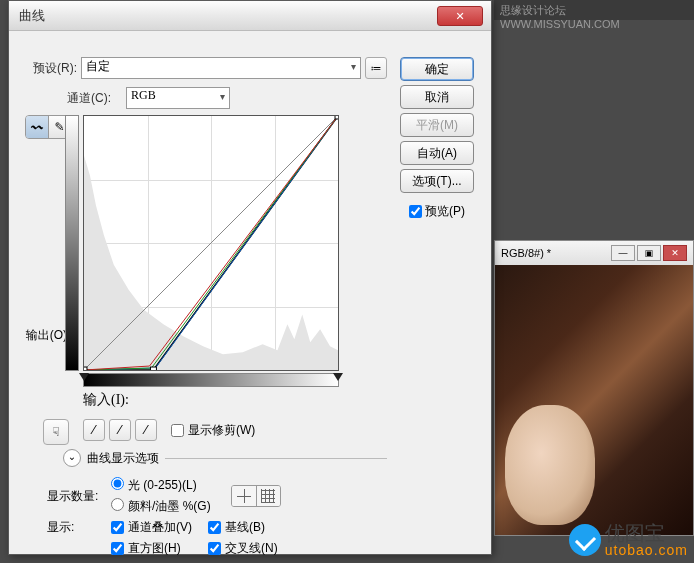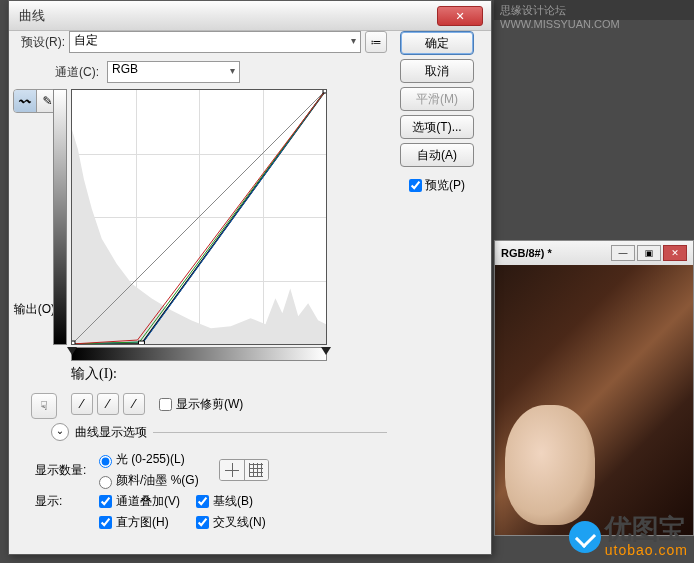--- a/index.html
+++ b/index.html
@@ -2,60 +2,60 @@
 <html><head>
 <meta charset="utf-8">
 <style>
 * { box-sizing: border-box; margin: 0; padding: 0; }
 body { font-family: "Microsoft YaHei", SimSun, sans-serif; font-size: 12px; background: #4a4a4a; width: 694px; height: 563px; position: relative; overflow: hidden; }
 
 
 .bg-header { position: absolute; top: 0; right: 0; width: 200px; height: 20px; background: #3a3a3a; color: #999; font-size: 11px; padding: 3px 6px; }
 .bg-window { position: absolute; top: 240px; right: 0; width: 200px; background: #fff; border: 1px solid #888; }
 .bg-window-title { background: linear-gradient(#f5f5f5,#e0e0e0); padding: 4px 6px; font-size: 11px; display: flex; align-items: center; }
-.bg-window-title span { flex: 1; font-weight: bold; }
+.bg-window-title span { flex: 1; }
 .bg-window-btn { width: 24px; height: 16px; border: 1px solid #999; background: #eee; margin-left: 2px; font-size: 9px; text-align: center; line-height: 14px; }
 .bg-window-btn.close { background: #c94f4f; color: #fff; border-color: #a03030; }
 .bg-img { width: 100%; height: 270px; background: linear-gradient(135deg, #2a1810 0%, #4a2818 30%, #8a5838 50%, #3a2015 70%, #1a0a05 100%); position: relative; }
 .bg-face { position: absolute; left: 10px; bottom: 10px; width: 90px; height: 120px; background: radial-gradient(ellipse at 40% 40%, #f0d5c0 0%, #d8b89a 60%, #a07858 100%); border-radius: 45% 45% 40% 40%; }
 
 .watermark { position: absolute; right: 6px; bottom: 6px; display: flex; align-items: center; gap: 4px; }
 .watermark-icon { width: 32px; height: 32px; border-radius: 50%; background: #1da1f2; position: relative; }
 .watermark-icon::after { content: ""; position: absolute; left: 8px; top: 10px; width: 14px; height: 10px; border: 3px solid #fff; border-top: none; border-right: none; transform: rotate(-45deg); }
 .watermark-text { line-height: 1; }
-.watermark-text .t1 { font-size: 27px; font-weight: bold; color: #444; }
+.watermark-text .t1 { font-size: 20px; font-weight: normal; color: #444; }
 .watermark-text .t2 { font-size: 14px; color: #ff9500; letter-spacing: 1px; }
 
 
 .dialog { position: absolute; left: 8px; top: 0; width: 484px; height: 555px; background: #f0f0f0; border: 1px solid #5a5a5a; box-shadow: 2px 2px 8px rgba(0,0,0,0.4); }
 .titlebar { height: 30px; background: linear-gradient(#fdfdfd 0%, #ebebeb 45%, #d8d8d8 100%); border-bottom: 1px solid #bbb; display: flex; align-items: center; padding-left: 10px; }
 .titlebar-text { flex: 1; font-size: 13px; color: #333; }
 .titlebar-close { width: 46px; height: 20px; background: linear-gradient(#e07070,#c83838); border: 1px solid #a02828; border-radius: 3px; color: #fff; text-align: center; line-height: 18px; font-size: 11px; margin-right: 8px; cursor: pointer; }
 
-.content { padding: 0 12px; display: flex; gap: 8px; height: calc(100% - 30px); }
+.content { padding: 26px 12px; display: flex; gap: 8px; height: calc(100% - 30px); margin-left: 12px; }
 .left-col { flex: 1; }
 .right-col { width: 84px; display: flex; flex-direction: column; gap: 4px; align-items: center; }
 
 .row { display: flex; align-items: center; margin-bottom: 8px; gap: 4px; }
 .lbl { font-size: 12px; color: #333; }
 .select { flex: 1; height: 22px; border: 1px solid #999; background: #fff; padding: 0 4px; font-size: 12px; position: relative; }
 .select::after { content: "▾"; position: absolute; right: 4px; top: 3px; color: #555; font-size: 10px; }
 .small-btn { width: 22px; height: 22px; border: 1px solid #aaa; background: linear-gradient(#fdfdfd,#e8e8e8); border-radius: 3px; text-align: center; line-height: 20px; font-size: 11px; cursor: pointer; }
 
 .btn { width: 74px; height: 24px; border: 1px solid #888; border-radius: 4px; background: linear-gradient(#fdfdfd,#e5e5e5); font-size: 12px; cursor: pointer; }
 .btn.primary { border: 1px solid #4a7db8; box-shadow: 0 0 0 1px #7fb0e8 inset; }
 .btn.disabled { color: #999; }
 
 .checkbox-row { display: flex; align-items: center; gap: 3px; margin-top: 6px; font-size: 12px; }
 input[type=checkbox] { width: 13px; height: 13px; }
 
 
-.channel-row { display: flex; align-items: center; gap: 8px; padding-left: 28px; margin-bottom: 6px; }
+.channel-row { display: flex; align-items: center; gap: 15px; padding-left: 28px; margin-bottom: 6px; }
 .channel-row .lbl { width: 50px; text-align: right; }
-.channel-row .select { width: 133px; flex: none; }
+.channel-row .select { width: 104px; flex: none; font-family: Liberation Serif, serif; }
 
 
 .curve-zone { display: flex; gap: 2px; }
 .tool-col { width: 30px; display: flex; flex-direction: column; gap: 4px; align-items: center; }
 .tool-pair { display: flex; border: 1px solid #999; border-radius: 4px; overflow: hidden; margin-bottom: 4px; }
 .tool-pair .tool { width: 22px; height: 22px; background: linear-gradient(#fdfdfd,#e5e5e5); text-align: center; line-height: 20px; font-size: 12px; cursor: pointer; border: none; }
 .tool-pair .tool.active { background: linear-gradient(#d0e0f0,#b0c8e0); }
 .tool-pair .tool + .tool { border-left: 1px solid #999; }
 
 .output-label { writing-mode: horizontal-tb; font-size: 12px; margin-top: 180px; white-space: nowrap; }
@@ -79,21 +79,21 @@
 .eyedrop { width: 22px; height: 22px; border: 1px solid #aaa; background: linear-gradient(#fdfdfd,#e8e8e8); border-radius: 3px; text-align: center; line-height: 20px; font-size: 13px; cursor: pointer; }
 
 
 .disclosure { display: flex; align-items: center; gap: 6px; margin: 4px 0 10px 30px; }
 .disclosure-btn { width: 18px; height: 18px; border: 1px solid #999; border-radius: 50%; background: #fff; text-align: center; line-height: 14px; font-size: 10px; cursor: pointer; }
 .disclosure-line { flex: 1; height: 1px; background: #bbb; }
 
 .opt-row { display: flex; align-items: center; gap: 8px; margin: 4px 0 4px 14px; font-size: 12px; }
 .opt-lbl { width: 56px; text-align: left; }
 .radio-col { display: flex; flex-direction: column; gap: 4px; }
-.radio-item { display: flex; align-items: flex-end; gap: 4px; }
+.radio-item { display: flex; align-items: flex-start; gap: 4px; }
 .grid-toggle { display: flex; border: 1px solid #999; border-radius: 3px; overflow: hidden; margin-left: 12px; }
 .grid-toggle .g { width: 24px; height: 20px; background: #f5f5f5; display: flex; align-items: center; justify-content: center; cursor: pointer; }
 .grid-toggle .g + .g { border-left: 1px solid #999; }
 .grid-icon { width: 14px; height: 14px; position: relative; }
 .grid-icon::before, .grid-icon::after { content: ""; position: absolute; background: #666; }
 .grid-coarse::before { width: 100%; height: 1px; top: 50%; left: 0; }
 .grid-coarse::after { width: 1px; height: 100%; left: 50%; top: 0; }
 .grid-fine { background: repeating-linear-gradient(0deg,#666 0,#666 1px,transparent 1px,transparent 4px), repeating-linear-gradient(90deg,#666 0,#666 1px,transparent 1px,transparent 4px); }
 
 .check-grid { display: grid; grid-template-columns: auto auto; gap: 4px 16px; }
@@ -240,21 +240,21 @@
               <span>交叉线(N)</span>
             </label>
         </div>
       </div>
     </div>
 
     <div class="right-col">
       <button class="btn primary">确定</button>
       <button class="btn">取消</button>
       <button class="btn disabled">平滑(M)</button>
+      <button class="btn">自动(A)</button>
       <button class="btn">选项(T)...</button>
-      <button class="btn">自动(A)</button>
       <label class="checkbox-row">
         <input type="checkbox" checked="" style=""> 
           <span>预览(P)</span>
       </label>
     </div>
   </div>
 </div>
 
 </body></html>

